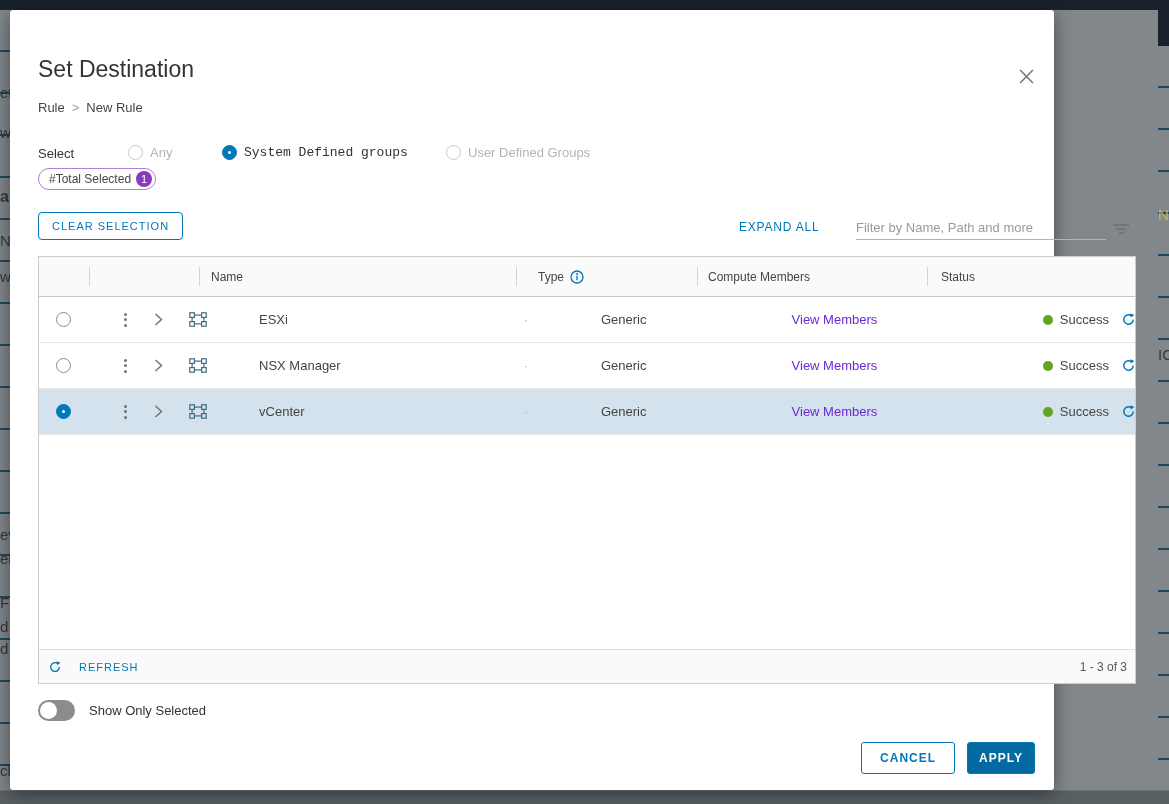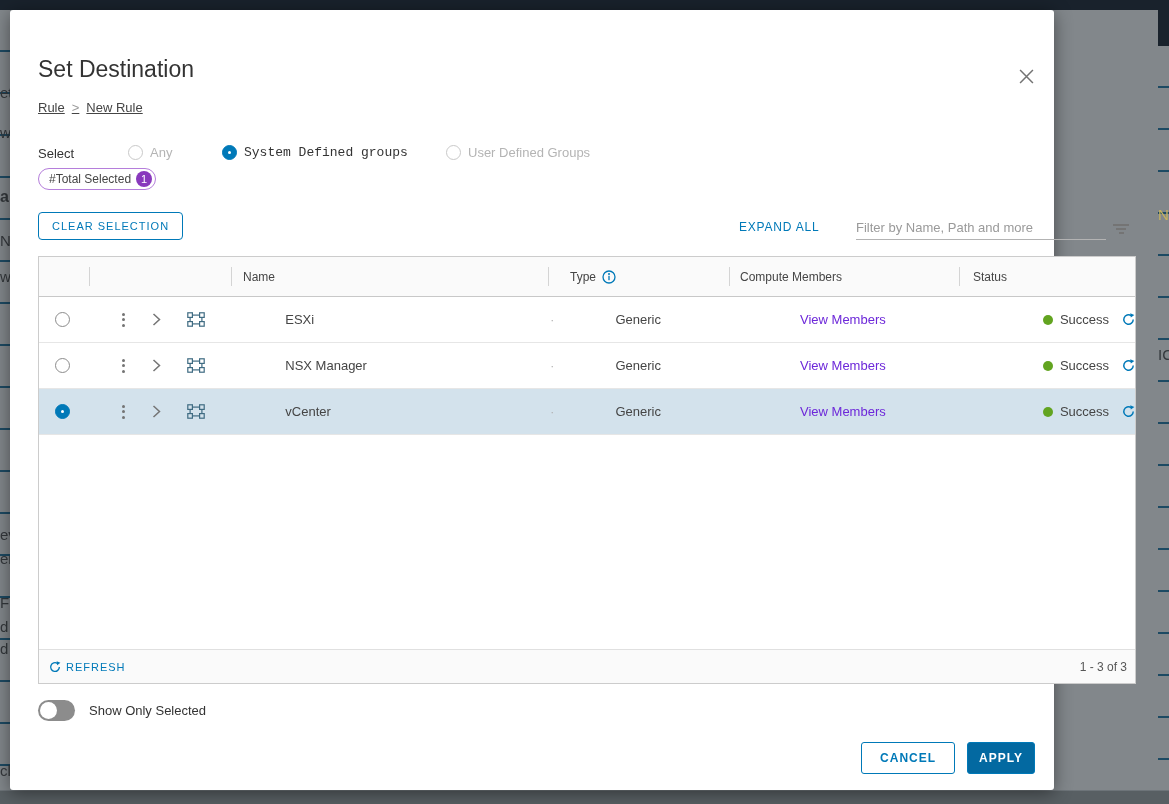--- a/index.html
+++ b/index.html
@@ -16,21 +16,21 @@
   .edge-right { right:0; width:11px; top:46px; }
   .edge span { position:absolute; left:0; font-size:15px; color:#34383c; white-space:nowrap; }
   .bottombar { position:absolute; left:0; bottom:0; width:1169px; height:14px; background:#585f63; border-top:1px solid #6d7479; }
 
   
   .modal { position:absolute; left:10px; top:10px; width:1044px; height:780px; background:#fff;
            border-radius:3px; box-shadow:0 3px 18px rgba(0,0,0,.45); }
   .m-title { position:absolute; left:28px; top:46px; font-size:23px; font-weight:400; color:#333; }
   .close-btn { position:absolute; right:18px; top:56px; width:20px; height:20px; cursor:pointer;
                display:flex; align-items:center; justify-content:center; }
-  .breadcrumb { position:absolute; left:28px; top:90px; font-size:13px; color:#454545;text-decoration:underline; }
+  .breadcrumb { position:absolute; left:28px; top:90px; font-size:13px; color:#454545; }
   .breadcrumb .sep { color:#9a9a9a; margin:0 7px; }
 
   
   .select-label { position:absolute; left:28px; top:136px; font-size:13px; color:#333; }
   .radio-opt { position:absolute; top:135px; display:flex; align-items:center; gap:7px; font-size:13px; color:#333; cursor:pointer; }
   .radio-opt.disabled { color:#b4b4b4; cursor:default; }
   .r-any { left:118px; } .r-sys { left:212px;font-family:Liberation Mono, monospace; } .r-user { left:436px; }
   .radio { width:15px; height:15px; border:1px solid #8c8c8c; border-radius:50%; background:#fff; position:relative; flex:0 0 auto; }
   .radio.disabled { border-color:#c9c9c9; }
   .radio.checked { background:#0079b8; border-color:#0079b8; }
@@ -57,37 +57,37 @@
 
   
   .grid { position:absolute; left:28px; top:246px; width:1098px; height:428px; border:1px solid #ccc;
           display:flex; flex-direction:column; background:#fff; }
   .g-header { height:40px; background:#fafafa; border-bottom:1px solid #c8c8c8; display:flex; align-items:center;
               font-size:12px; color:#454545; flex:0 0 auto; }
   .g-header .cell { position:relative; height:100%; display:flex; align-items:center; }
   .g-header .cell + .cell::before { content:""; position:absolute; left:0; top:10px; bottom:10px; width:1px; background:#d4d4d4; }
   .c-radio { width:50px; display:flex; justify-content:center; align-items:center; }
   .c-tools { width:110px; display:flex; align-items:center; gap:26px; padding-left:10px; }
-  .c-name  { width:317px; padding-left:12px; position:relative;margin-left:32px; }
+  .c-name  { width:317px; padding-left:12px; position:relative; }
   .c-type  { width:181px; padding-left:22px; display:flex; align-items:center; gap:6px; }
   .c-members { width:230px; padding-left:11px; }
   .c-status { flex:1; padding-left:14px; display:flex; align-items:center; gap:7px; }
   .g-body { flex:1; overflow:hidden; }
   .g-row { height:46px; display:flex; align-items:center; font-size:13px; color:#454545; border-bottom:1px solid #e6e6e6; background:#fff;gap:27px; }
   .g-row.selected { background:#d3e2ec; }
   .kebab { display:flex; flex-direction:column; gap:2.5px; width:4px; cursor:pointer; }
   .kebab i { width:3px; height:3px; border-radius:50%; background:#747474; }
   .chev { display:flex; cursor:pointer; }
   .name-dot { position:absolute; left:277px; top:50%; transform:translateY(-50%); color:#b0b0b0; font-size:12px; }
   .link { color:#6d28d9; cursor:pointer;margin-top:25px; }
   .dot-green { width:10px; height:10px; border-radius:50%; background:#62a420; flex:0 0 auto; }
   .refresh { display:inline-flex; margin-left:6px; cursor:pointer; }
   .g-footer { flex:0 0 auto; height:34px; background:#fafafa; border-top:1px solid #e0e0e0; display:flex;
               align-items:center; justify-content:space-between; padding:0 8px 0 10px; }
-  .refresh-link { display:flex; align-items:center; gap:5px; color:#0079b8; font-size:11px; letter-spacing:1px; cursor:pointer; }
+  .refresh-link { display:flex; align-items:center; gap:18px; color:#0079b8; font-size:11px; letter-spacing:1px; cursor:pointer; }
   .pagination { font-size:12px; color:#565656; }
 
   
   .toggle-row { position:absolute; left:28px; top:690px; display:flex; align-items:center; gap:14px; }
   .toggle { width:37px; height:21px; border-radius:11px; background:#8c8c8c; position:relative; cursor:pointer; }
   .toggle::after { content:""; position:absolute; left:2px; top:2px; width:17px; height:17px; border-radius:50%; background:#fff; }
   .toggle-label { font-size:13px; color:#333; }
   .actions { position:absolute; right:19px; bottom:16px; display:flex; gap:12px; }
   .btn { height:32px; border-radius:3px; font-size:12px; letter-spacing:1px; font-family:inherit; cursor:pointer; font-weight:600; }
   .btn-cancel { padding:0 18px; background:#fff; border:1px solid #0079b8; color:#0079b8; }

